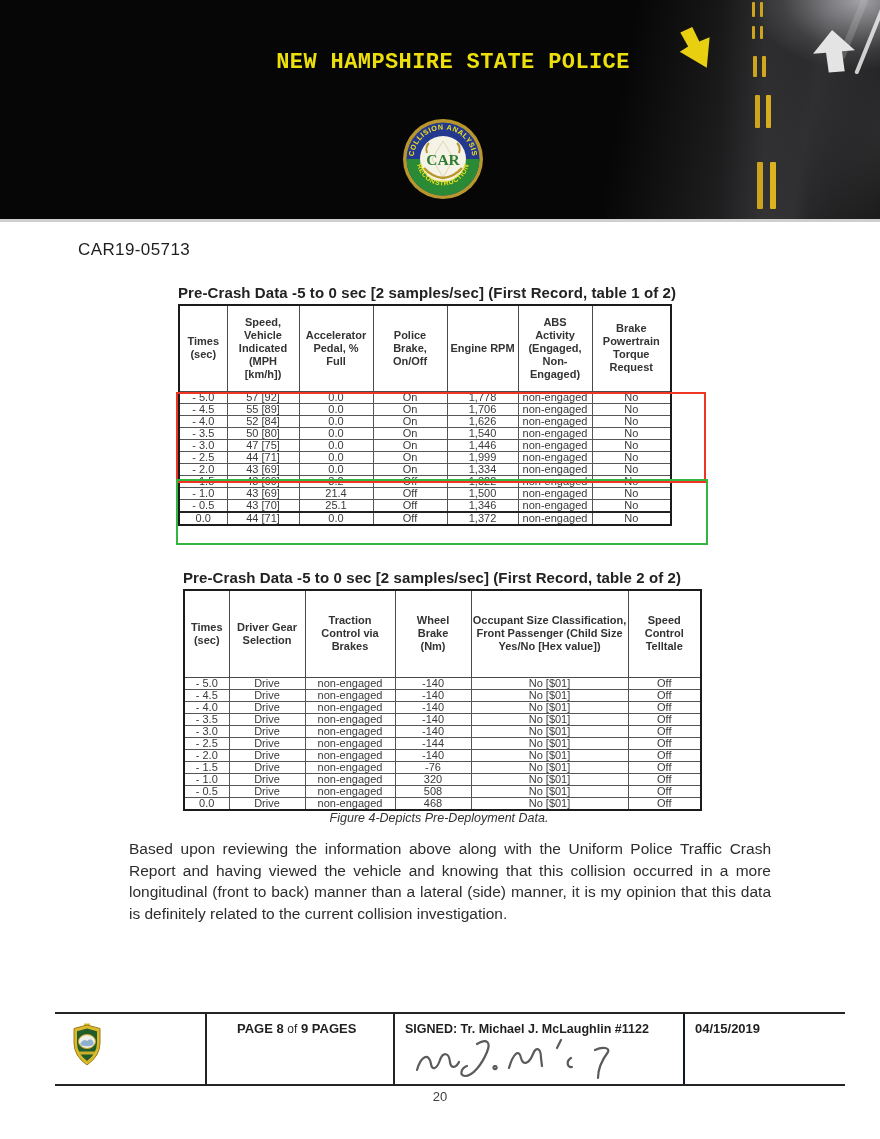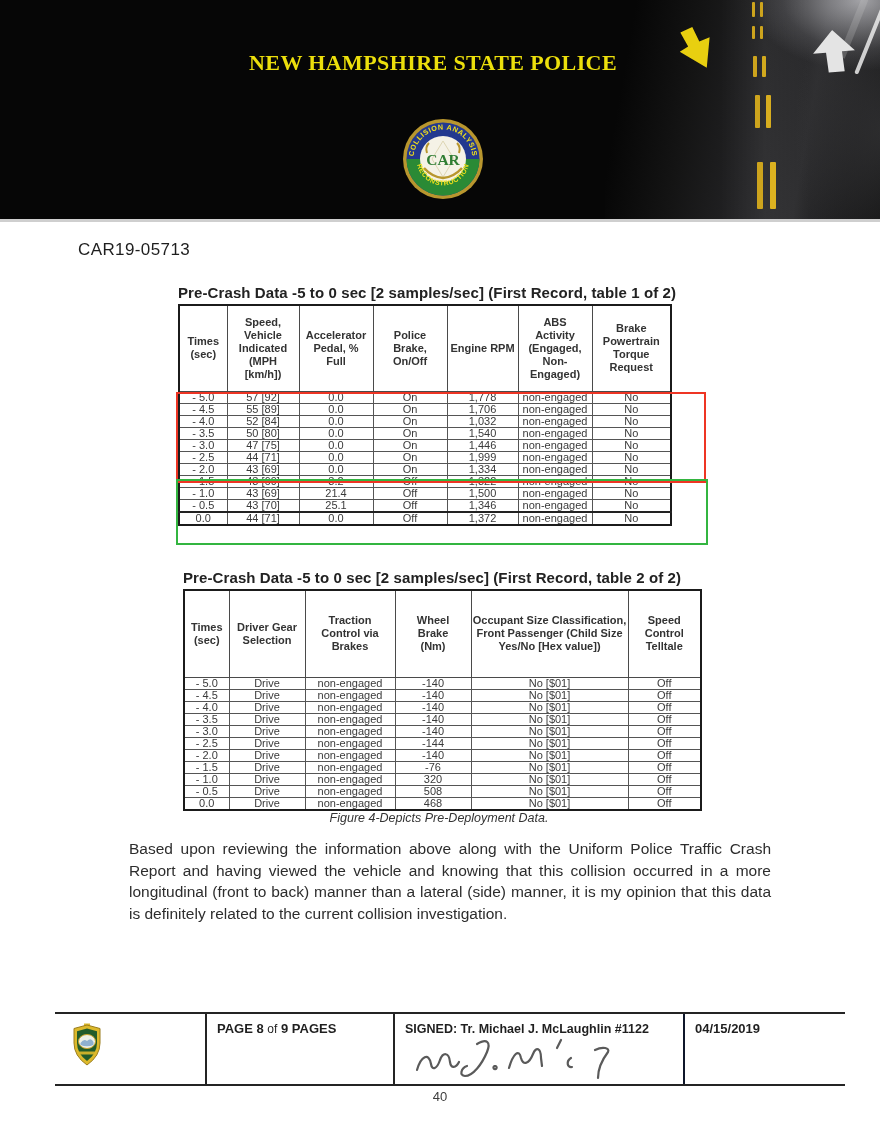--- a/index.html
+++ b/index.html
@@ -17,22 +17,22 @@
             linear-gradient(100deg, rgba(0,0,0,0) 0%, rgba(0,0,0,0) 10%, #141414 32%, #232325 55%, #2d2d2f 72%, #1b1b1c 88%, #101010 100%);
   }
   .road-sheen { position:absolute; top:0; right:70px; width:90px; height:100%;
           background:linear-gradient(90deg, transparent, rgba(255,255,255,0.05) 50%, transparent); }
   .edge-line { position:absolute; right:6px; top:-8px; width:4px; height:85px;
           background:rgba(235,235,235,0.85); transform:rotate(22deg); border-radius:2px; }
   .edge-line2 { position:absolute; right:22px; top:-10px; width:7px; height:70px;
           background:rgba(200,200,200,0.25); transform:rotate(22deg); }
   .dash { position:absolute; background:#cda41d; border-radius:1px; }
   .arrow-svg { position:absolute; }
-  .hdr-titles { position:absolute; left:113px; top:48px; width:640px; text-align:center;
-          font-family:Liberation Serif, serif; font-weight:bold; color:#ecdf0c; z-index:3; }
+  .hdr-titles { position:absolute; left:133px; top:48px; width:640px; text-align:center;
+          font-family:Liberation Mono, monospace; font-weight:bold; color:#ecdf0c; z-index:3; }
   .hdr-line { font-size:22px; line-height:30px; letter-spacing:0.4px; white-space:nowrap; }
   .car-logo { position:absolute; left:401px; top:117px; z-index:4; }
 
   
   .case-number { position:absolute; left:78px; top:240px; font-size:17px; font-weight:normal;
           letter-spacing:0.4px; color:#1e1e1e; }
 
   
   .tsec { position:absolute; }
   .t1 { left:178px; top:284px; width:520px; }
@@ -63,21 +63,21 @@
           font-style:italic; font-size:12.5px; color:#333; }
   .body-text { position:absolute; left:129px; top:838px; width:642px; margin:0;
           font-size:15.5px; line-height:21.5px; text-align:justify; color:#2d2d2d; }
 
   
   .ftr { position:absolute; left:55px; top:1012px; width:790px; height:70px;
          border-top:2.5px solid #242424; border-bottom:2.5px solid #242424; display:flex; }
   .ftr .cell { box-sizing:border-box; }
   .c-badge { width:150px; position:relative; }
   .c-badge svg { position:absolute; left:16px; top:9px; }
-  .c-page { width:188px; border-left:2px solid #242424; padding:7px 0 0 10px;
+  .c-page { width:188px; border-left:2px solid #242424; padding:7px 0 0 30px;
           font-size:13px; font-weight:bold; color:#1f1f1f; }
   .c-page .of { font-weight:normal; font-size:12px; }
   .c-sign { width:290px; border-left:2px solid #242424; padding:8px 0 0 10px;
           font-size:12.5px; font-weight:bold; color:#1f1f1f; position:relative; }
   .c-sign .sig { position:absolute; left:14px; top:22px; }
   .c-date { flex:1; border-left:2px solid #0f172a; padding:7px 0 0 10px;
           font-size:13px; font-weight:bold; color:#1f1f1f; }
   .page-num { position:absolute; left:0; top:1089px; width:880px; text-align:center;
           font-size:13px; color:#3d3d3d; }
 </style>
@@ -192,21 +192,21 @@
               <td>On</td>
               <td>1,706</td>
               <td>non-engaged</td>
               <td>No</td>
             </tr>
             <tr>
               <td>- 4.0</td>
               <td>52 [84]</td>
               <td>0.0</td>
               <td>On</td>
-              <td>1,032</td>
+              <td>1,626</td>
               <td>non-engaged</td>
               <td>No</td>
             </tr>
             <tr>
               <td>- 3.5</td>
               <td>50 [80]</td>
               <td>0.0</td>
               <td>On</td>
               <td>1,540</td>
               <td>non-engaged</td>
@@ -437,14 +437,14 @@
           <path d="M100,32 C104,18 110,12 112,22 C114,30 120,28 124,18 C127,10 132,12 132,22 L133,30"></path>
           <path d="M148,12 L152,4"></path>
           <path d="M162,22 C157,25 158,32 163,31"></path>
           <path d="M186,14 C194,10 201,12 199,16 C193,24 189,34 189,42"></path>
         </g>
       </svg>
     </div>
     <div class="cell c-date">04/15/2019</div>
   </footer>
 
-  <div class="page-num">40</div>
+  <div class="page-num">20</div>
 </div>
 
 </body></html>

